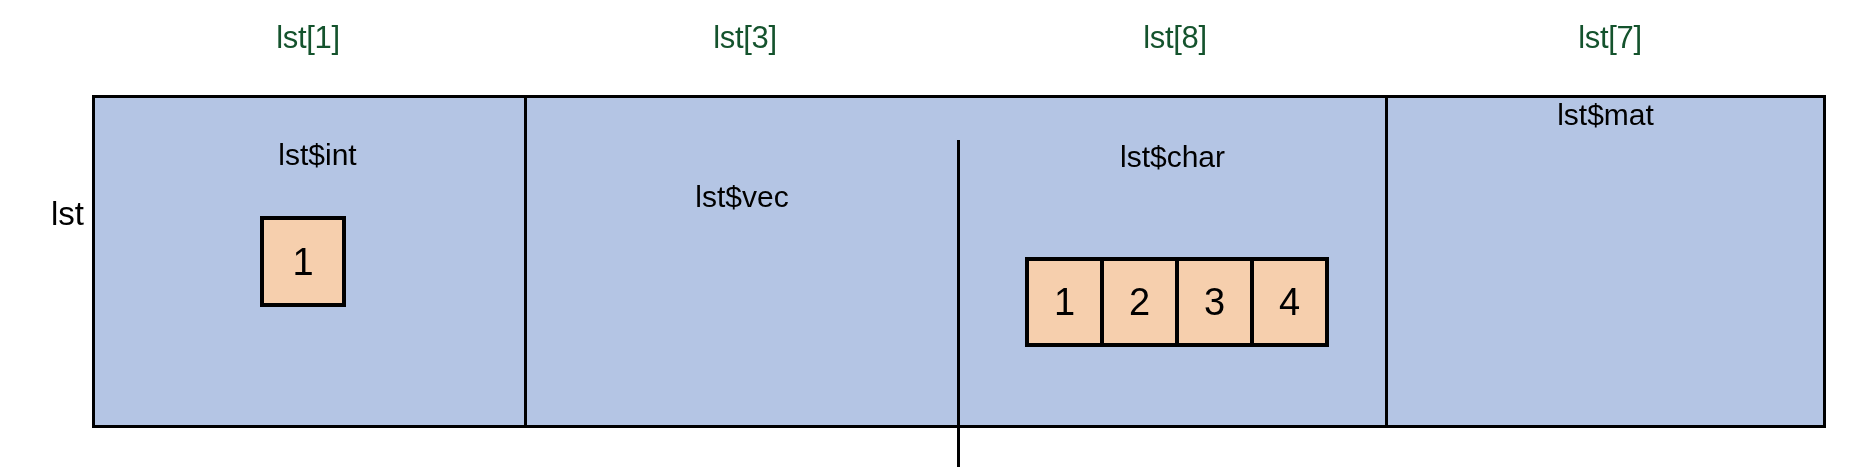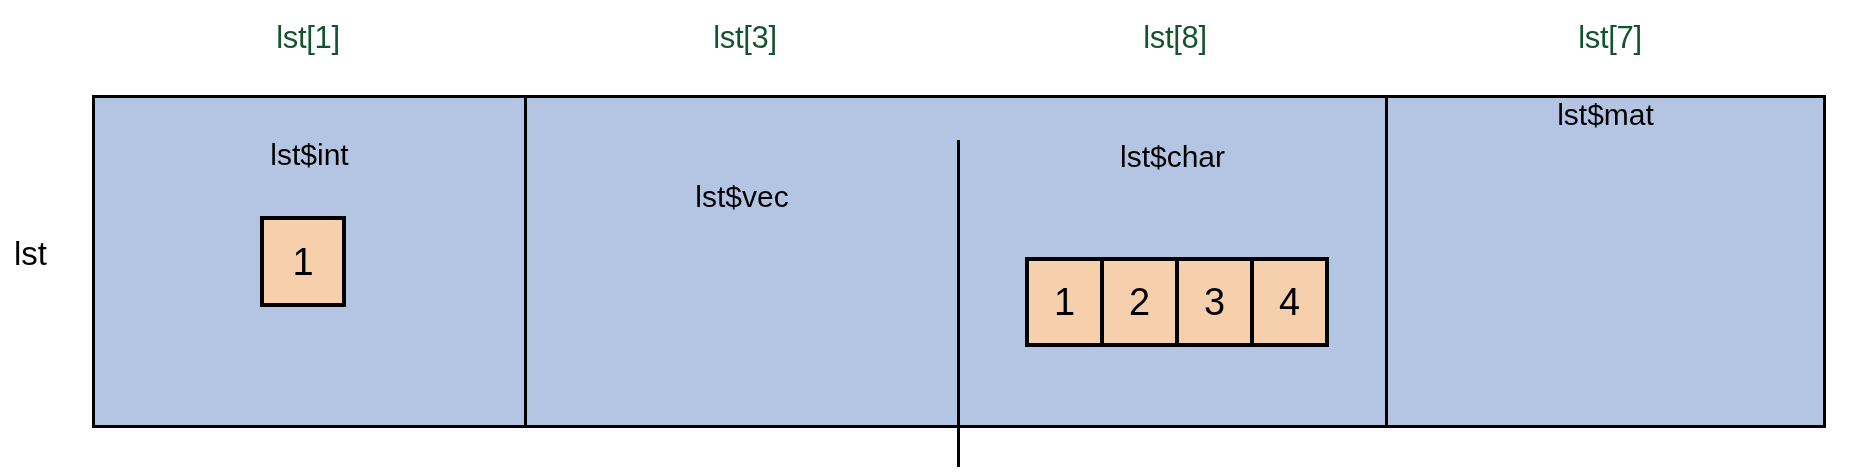--- a/index.html
+++ b/index.html
@@ -28,24 +28,23 @@
     white-space: nowrap;
     letter-spacing: -0.3px;
   }
 
   
   #lst-row-label {
     position: absolute;
     left: 14px;
     top: 195px;
     width: 70px;
-    text-align: left;
+    text-align: right;
     font-size: 33px;
     color: #000000;
-    margin-top: 40px;
   }
 
   
   #list-container {
     position: absolute;
     left: 92px;
     top: 95px;
     width: 1734px;
     height: 333px;
     background: #b4c5e4;
@@ -69,21 +68,21 @@
 
   .slot-name {
     position: absolute;
     left: 0;
     width: 100%;
     text-align: center;
     font-size: 30px;
     color: #000000;
     white-space: nowrap;
   }
-  #slot-1 .slot-name { top: 40px; }
+  #slot-1 .slot-name { top: 40px; padding-left: 8px; }
   #slot-2 .slot-name { top: 40px; }
   #slot-3 .slot-name { top: 0px; }
   #slot-4 .slot-name { top: 42px; }
 
   
   .cell {
     background: #f6cfad;
     border: 4px solid #000000;
     box-sizing: border-box;
     display: flex;

